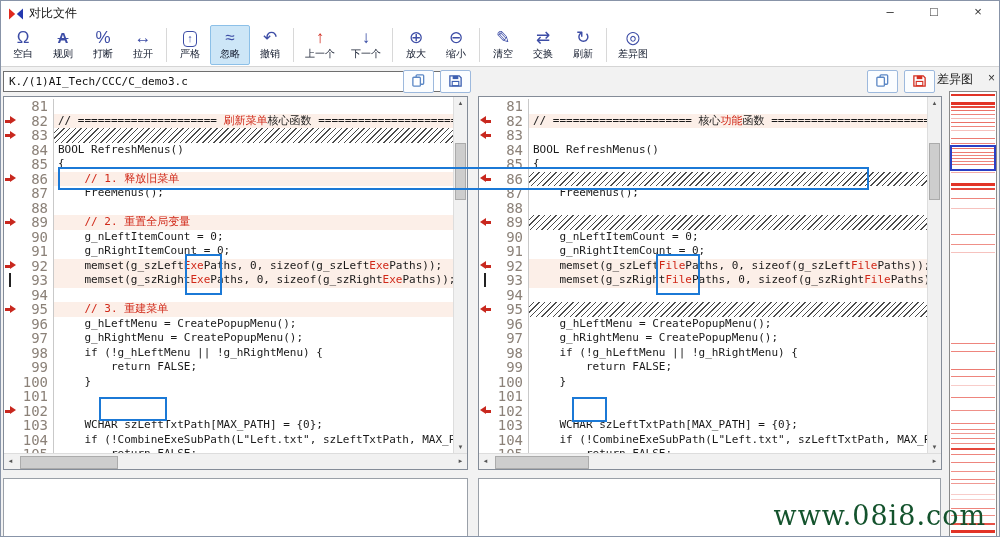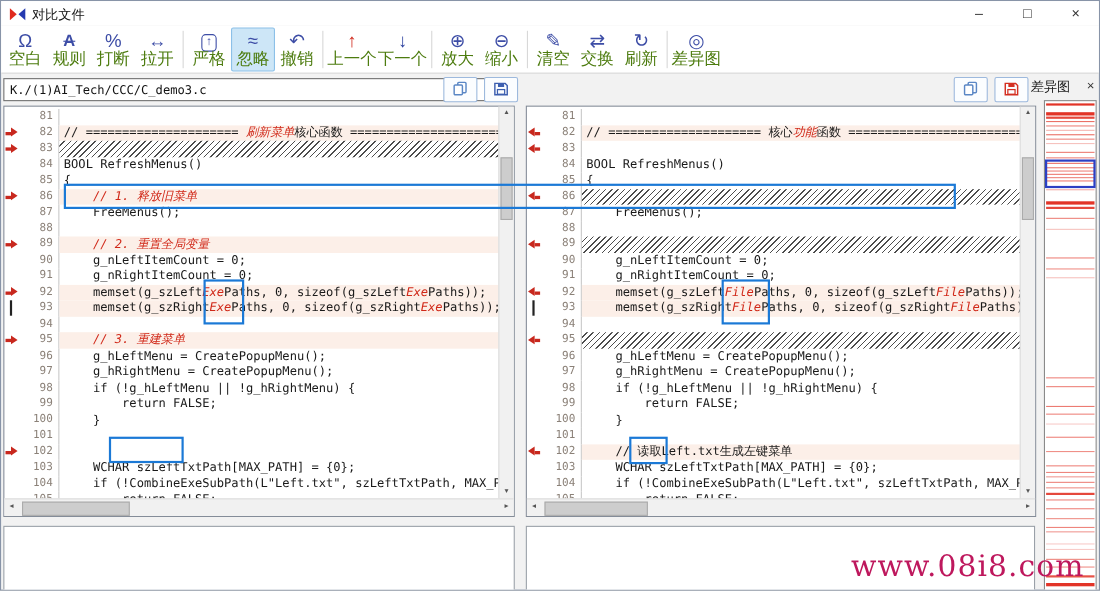--- a/index.html
+++ b/index.html
@@ -16,21 +16,21 @@
   
   #toolbar{position:absolute;left:0;top:22px;width:100%;height:44px;background:#fff;border-bottom:1px solid #d5d5d5;display:flex;align-items:center;padding-left:2px;box-sizing:border-box;}
   .tb{width:40px;height:40px;border:1px solid transparent;border-radius:2px;display:flex;flex-direction:column;align-items:center;justify-content:center;flex:none;background:transparent;font-family:inherit;padding:0;}
   .tb.wide{width:46px;}
   .tb.sel{background:#cde6f7;border-color:#8cc0e8;}
   .tb-ic{height:19px;line-height:19px;font-size:17px;color:#3d4da6;}
   .tb-ic.strike{text-decoration:line-through;font-size:15px;font-weight:bold;}
   .tb-ic.fr{border:1.5px solid #3d4da6;border-radius:4px;font-size:11px;height:14px;line-height:13px;padding:0 3px;margin-top:2px;}
   .tb-ic.red{color:#d0291c;font-weight:bold;}
   .tb-ic.blu{color:#2a3f9e;font-weight:bold;}
-  .tb-lb{font-size:15px;color:#4d7c0f;line-height:14px;white-space:nowrap;}
+  .tb-lb{font-size:10px;color:#0f172a;line-height:14px;white-space:nowrap;}
   .tb-sep{width:1px;height:34px;background:#d8d8d8;margin:0 3px;flex:none;}
 
   
   .pathin{position:absolute;top:70px;height:21px;border:1px solid #6f6f6f;background:#fff;font:11px "DejaVu Sans Mono","Liberation Mono",monospace;color:#111;padding:1px 5px;box-sizing:border-box;}
   #path-left{left:2px;width:465px;} #path-right{left:477px;width:385px;}
   .mini-btn{position:absolute;top:69px;width:31px;height:23px;background:#fbfdff;border:1px solid #9db9dd;border-radius:2px;display:flex;align-items:center;justify-content:center;padding:0;}
   #copy-l{left:402px;} #save-l{left:439px;} #copy-r{left:866px;} #save-r{left:903px;}
 
   
   #map-head{position:absolute;left:936px;top:70px;width:60px;height:16px;font-size:12px;color:#1a1a1a;}
@@ -43,43 +43,43 @@
   .pane{position:absolute;top:95px;height:374px;background:#fff;border:1px solid #848c98;box-sizing:border-box;}
   #pane-left{left:2px;width:465px;} #pane-right{left:477px;width:464px;}
   .rows{position:absolute;left:0;top:2px;right:13px;bottom:15px;overflow:hidden;}
   .code-row{display:flex;height:14.5px;font:11px/14.5px "DejaVu Sans Mono","Liberation Mono",monospace;}
   .mk{width:14px;flex:none;position:relative;}
   .mk.ar::before{content:"";position:absolute;left:1px;top:6px;width:5px;height:3px;background:#c8281e;}
   .mk.ar::after{content:"";position:absolute;left:6px;top:2.5px;width:0;height:0;border-left:6px solid #c8281e;border-top:4.5px solid transparent;border-bottom:4.5px solid transparent;}
   .mk.al::before{content:"";position:absolute;left:7px;top:6px;width:5px;height:3px;background:#c8281e;}
   .mk.al::after{content:"";position:absolute;left:1px;top:2.5px;width:0;height:0;border-right:6px solid #c8281e;border-top:4.5px solid transparent;border-bottom:4.5px solid transparent;}
   .mk.bar::before{content:"";position:absolute;left:5px;top:0;width:2px;height:14px;background:#222;}
-  .ln{width:30px;flex:none;text-align:right;padding-right:5px;color:#8b8178;font-size:10px;border-right:1px solid #c9c9c9;box-sizing:content-box;}
+  .ln{width:30px;flex:none;text-align:right;padding-right:5px;color:#8b8178;font-size:14px;border-right:1px solid #c9c9c9;box-sizing:content-box;}
   .tx{flex:1;white-space:pre;overflow:hidden;padding-left:4px;}
   .tx.bg{background:#fcefe8;}
   .tx.hatch{background:repeating-linear-gradient(135deg,#fff 0,#fff 3px,#4c4c4c 3px,#4c4c4c 4px);}
-  .k{color:#191919;} .r{color:#d02818;font-style:italic;}
+  .k{color:#191919;} .r{color:#d02818;}
 
   
   .vscroll{position:absolute;top:0;right:0;bottom:15px;width:13px;background:#f1f1f1;border-left:1px solid #ddd;}
   .hscroll{position:absolute;left:0;right:0;bottom:0;height:15px;background:#f1f1f1;border-top:1px solid #ddd;}
   .sb-btn{position:absolute;width:13px;height:13px;font-size:6px;line-height:13px;text-align:center;color:#555;}
   .sb-up{top:0;right:0;} .sb-dn{bottom:0;right:0;} .sb-lt{left:0;top:1px;} .sb-rt{right:0;top:1px;}
   .vthumb{position:absolute;left:1px;right:1px;top:46px;height:55px;background:#cdcdcd;border:1px solid #ababab;}
   .hthumb{position:absolute;top:2px;left:16px;height:11px;background:#cdcdcd;border:1px solid #ababab;}
   #pane-left .hthumb{width:96px;} #pane-right .hthumb{width:92px;}
 
   
   .bpanel{position:absolute;top:477px;height:60px;background:#fff;border:1px solid #9aa0a8;box-sizing:border-box;}
   #bp-left{left:2px;width:465px;} #bp-right{left:477px;width:463px;}
 
   
   .selbox{position:absolute;border:2px solid #1b79d6;z-index:6;pointer-events:none;}
 
-  #watermark{position:absolute;right:13px;top:499px;font-family:"DejaVu Serif","Liberation Serif",serif;font-size:27px;color:#be185d;z-index:8;letter-spacing:1px;text-align:right;}
+  #watermark{position:absolute;right:13px;top:499px;font-family:"DejaVu Serif","Liberation Serif",serif;font-size:27px;color:#14532d;z-index:8;letter-spacing:1px;text-align:right;}
 </style>
 </head>
 <body>
 
 <div id="app">
 
   <div id="titlebar">
     <span class="app-ico">
       <svg width="16" height="12" viewBox="0 0 16 12">
           <path d="M1 0.5 L7.2 6 L1 11.5 Z" fill="#e02a1e"></path>
@@ -487,21 +487,20 @@
           <span class="tx"><span class="k">    }</span></span>
         </div>
         <div class="code-row">
           <span class="mk"></span>
           <span class="ln">101</span>
           <span class="tx"></span>
         </div>
         <div class="code-row">
           <span class="mk al"></span>
           <span class="ln">102</span>
-          <span class="tx bg"><span class="k">    // 读取Left.txt生成左键菜单</span></span>
         </div>
         <div class="code-row">
           <span class="mk"></span>
           <span class="ln">103</span>
           <span class="tx"><span class="k">    WCHAR szLeftTxtPath[MAX_PATH] = {0};</span></span>
         </div>
         <div class="code-row">
           <span class="mk"></span>
           <span class="ln">104</span>
           <span class="tx"><span class="k">    if (!CombineExeSubPath(L"Left.txt", szLeftTxtPath, MAX_PATH)) {</span></span>

